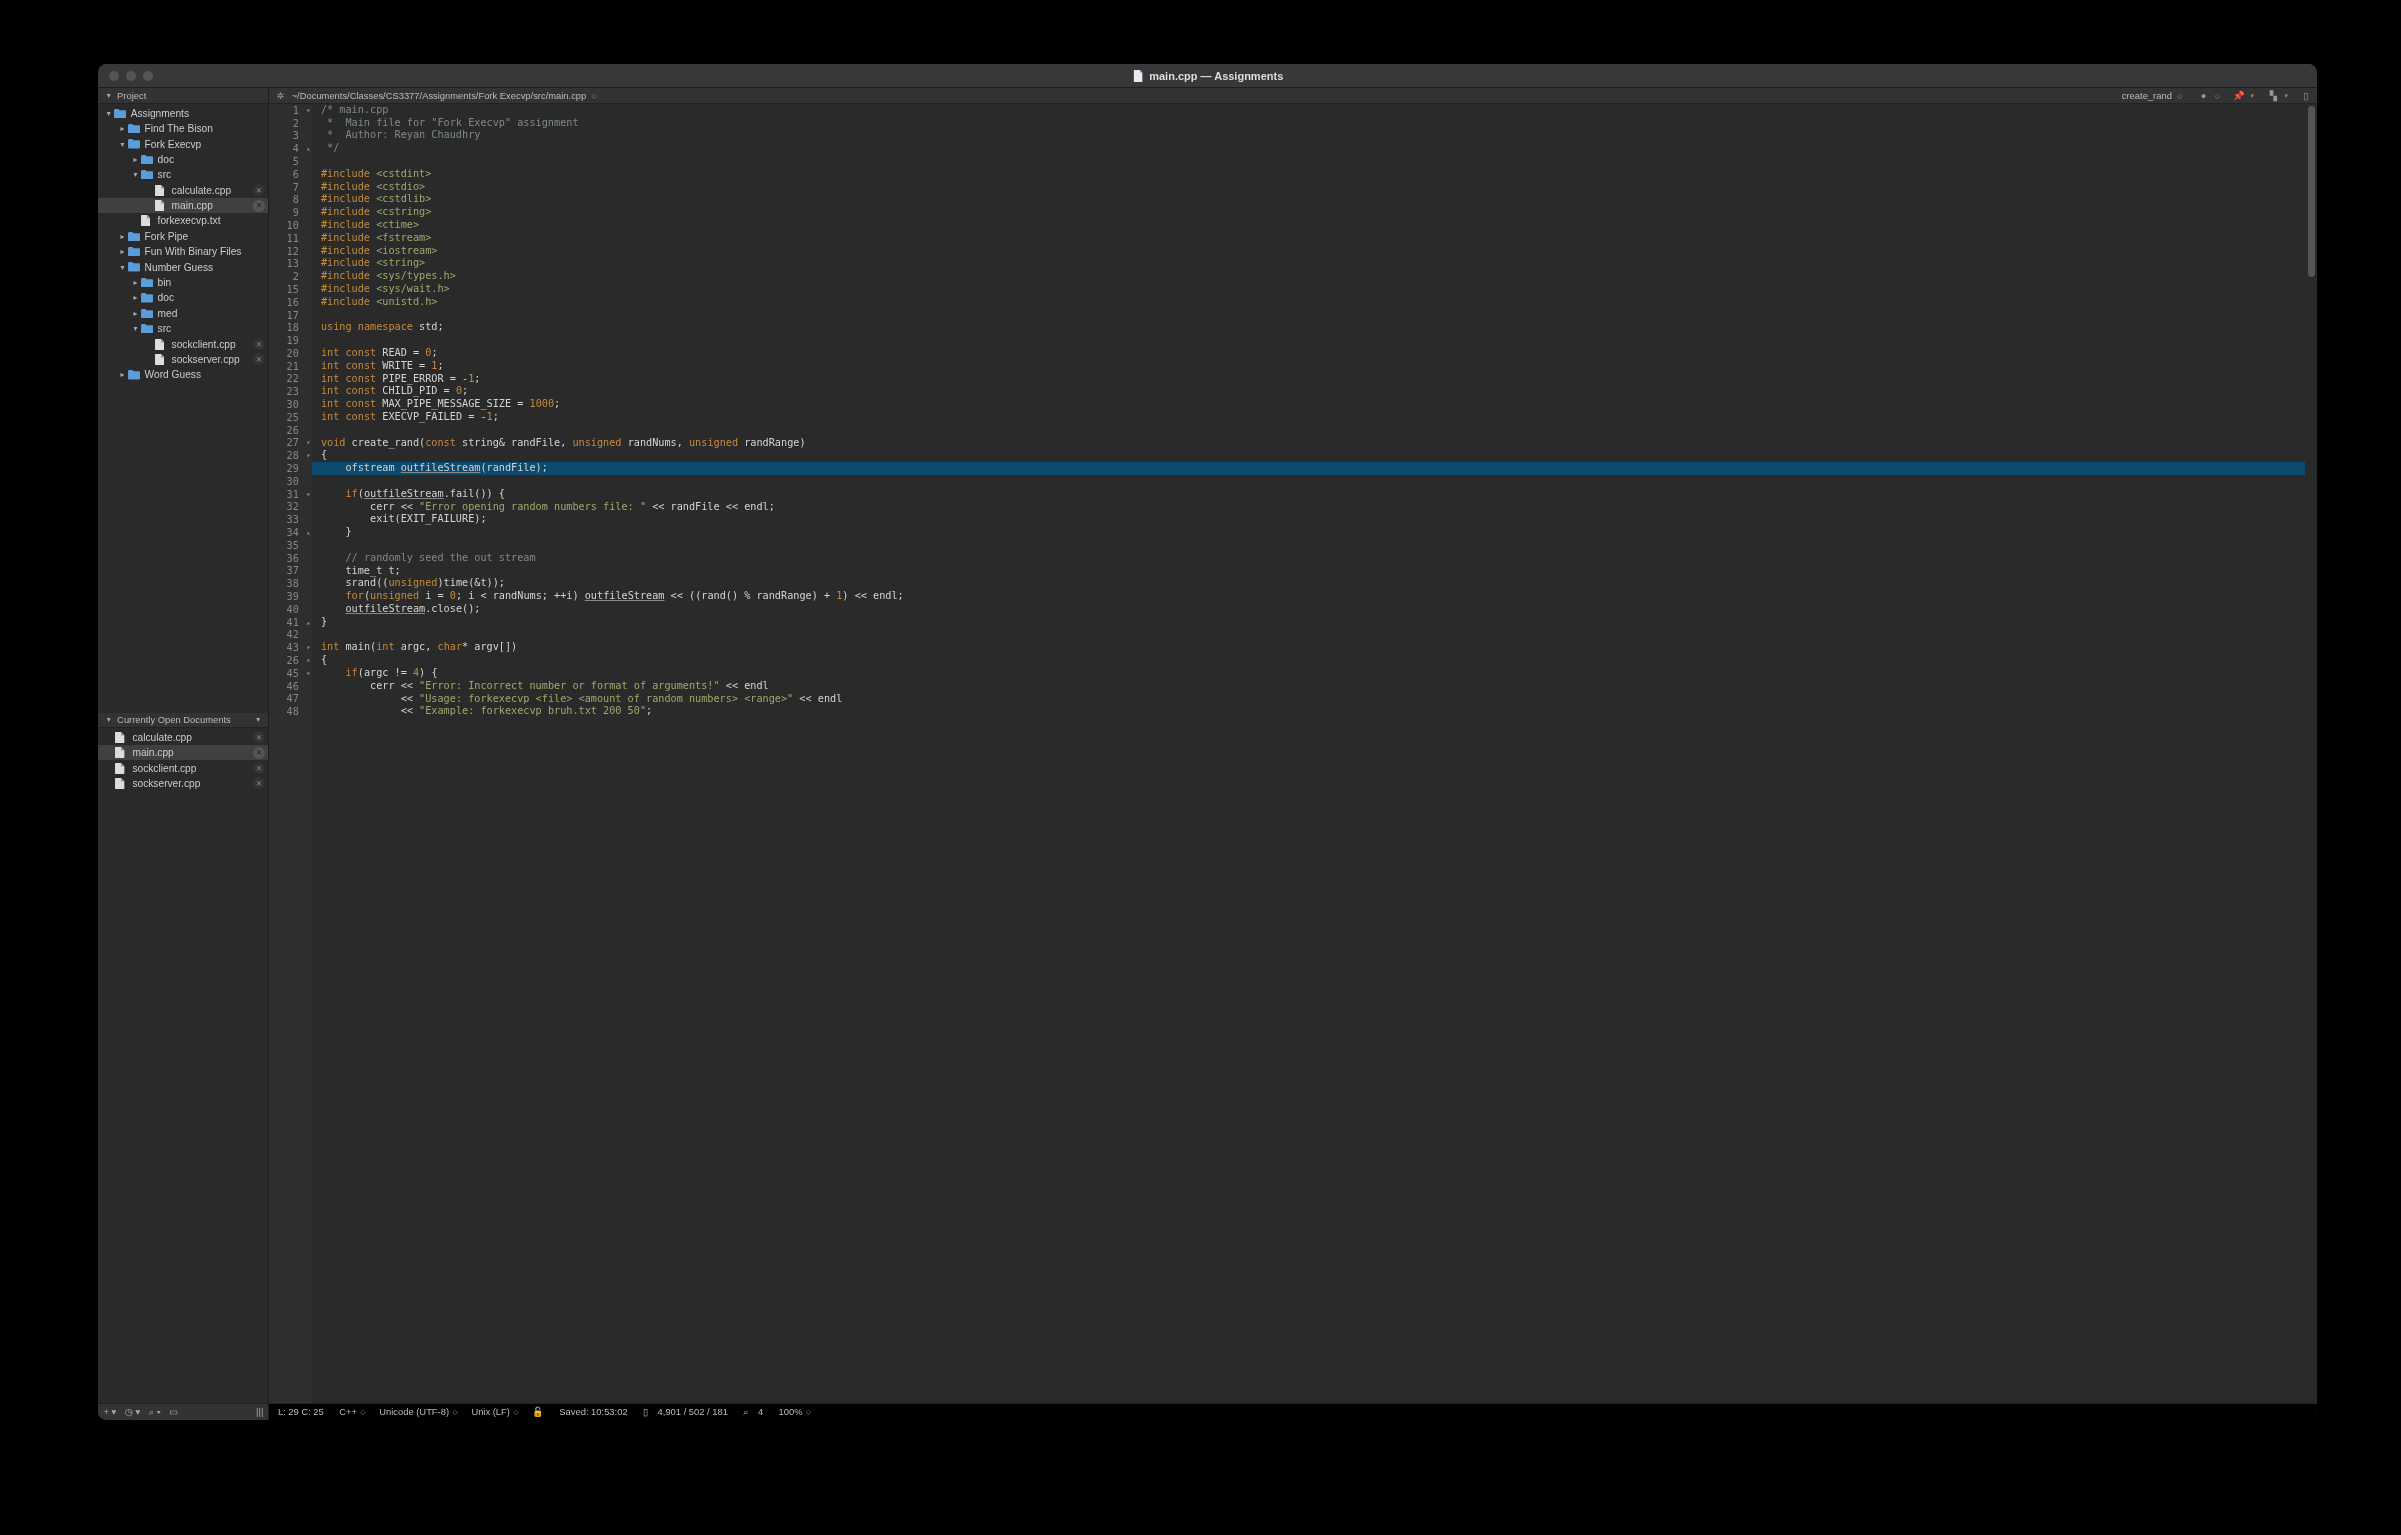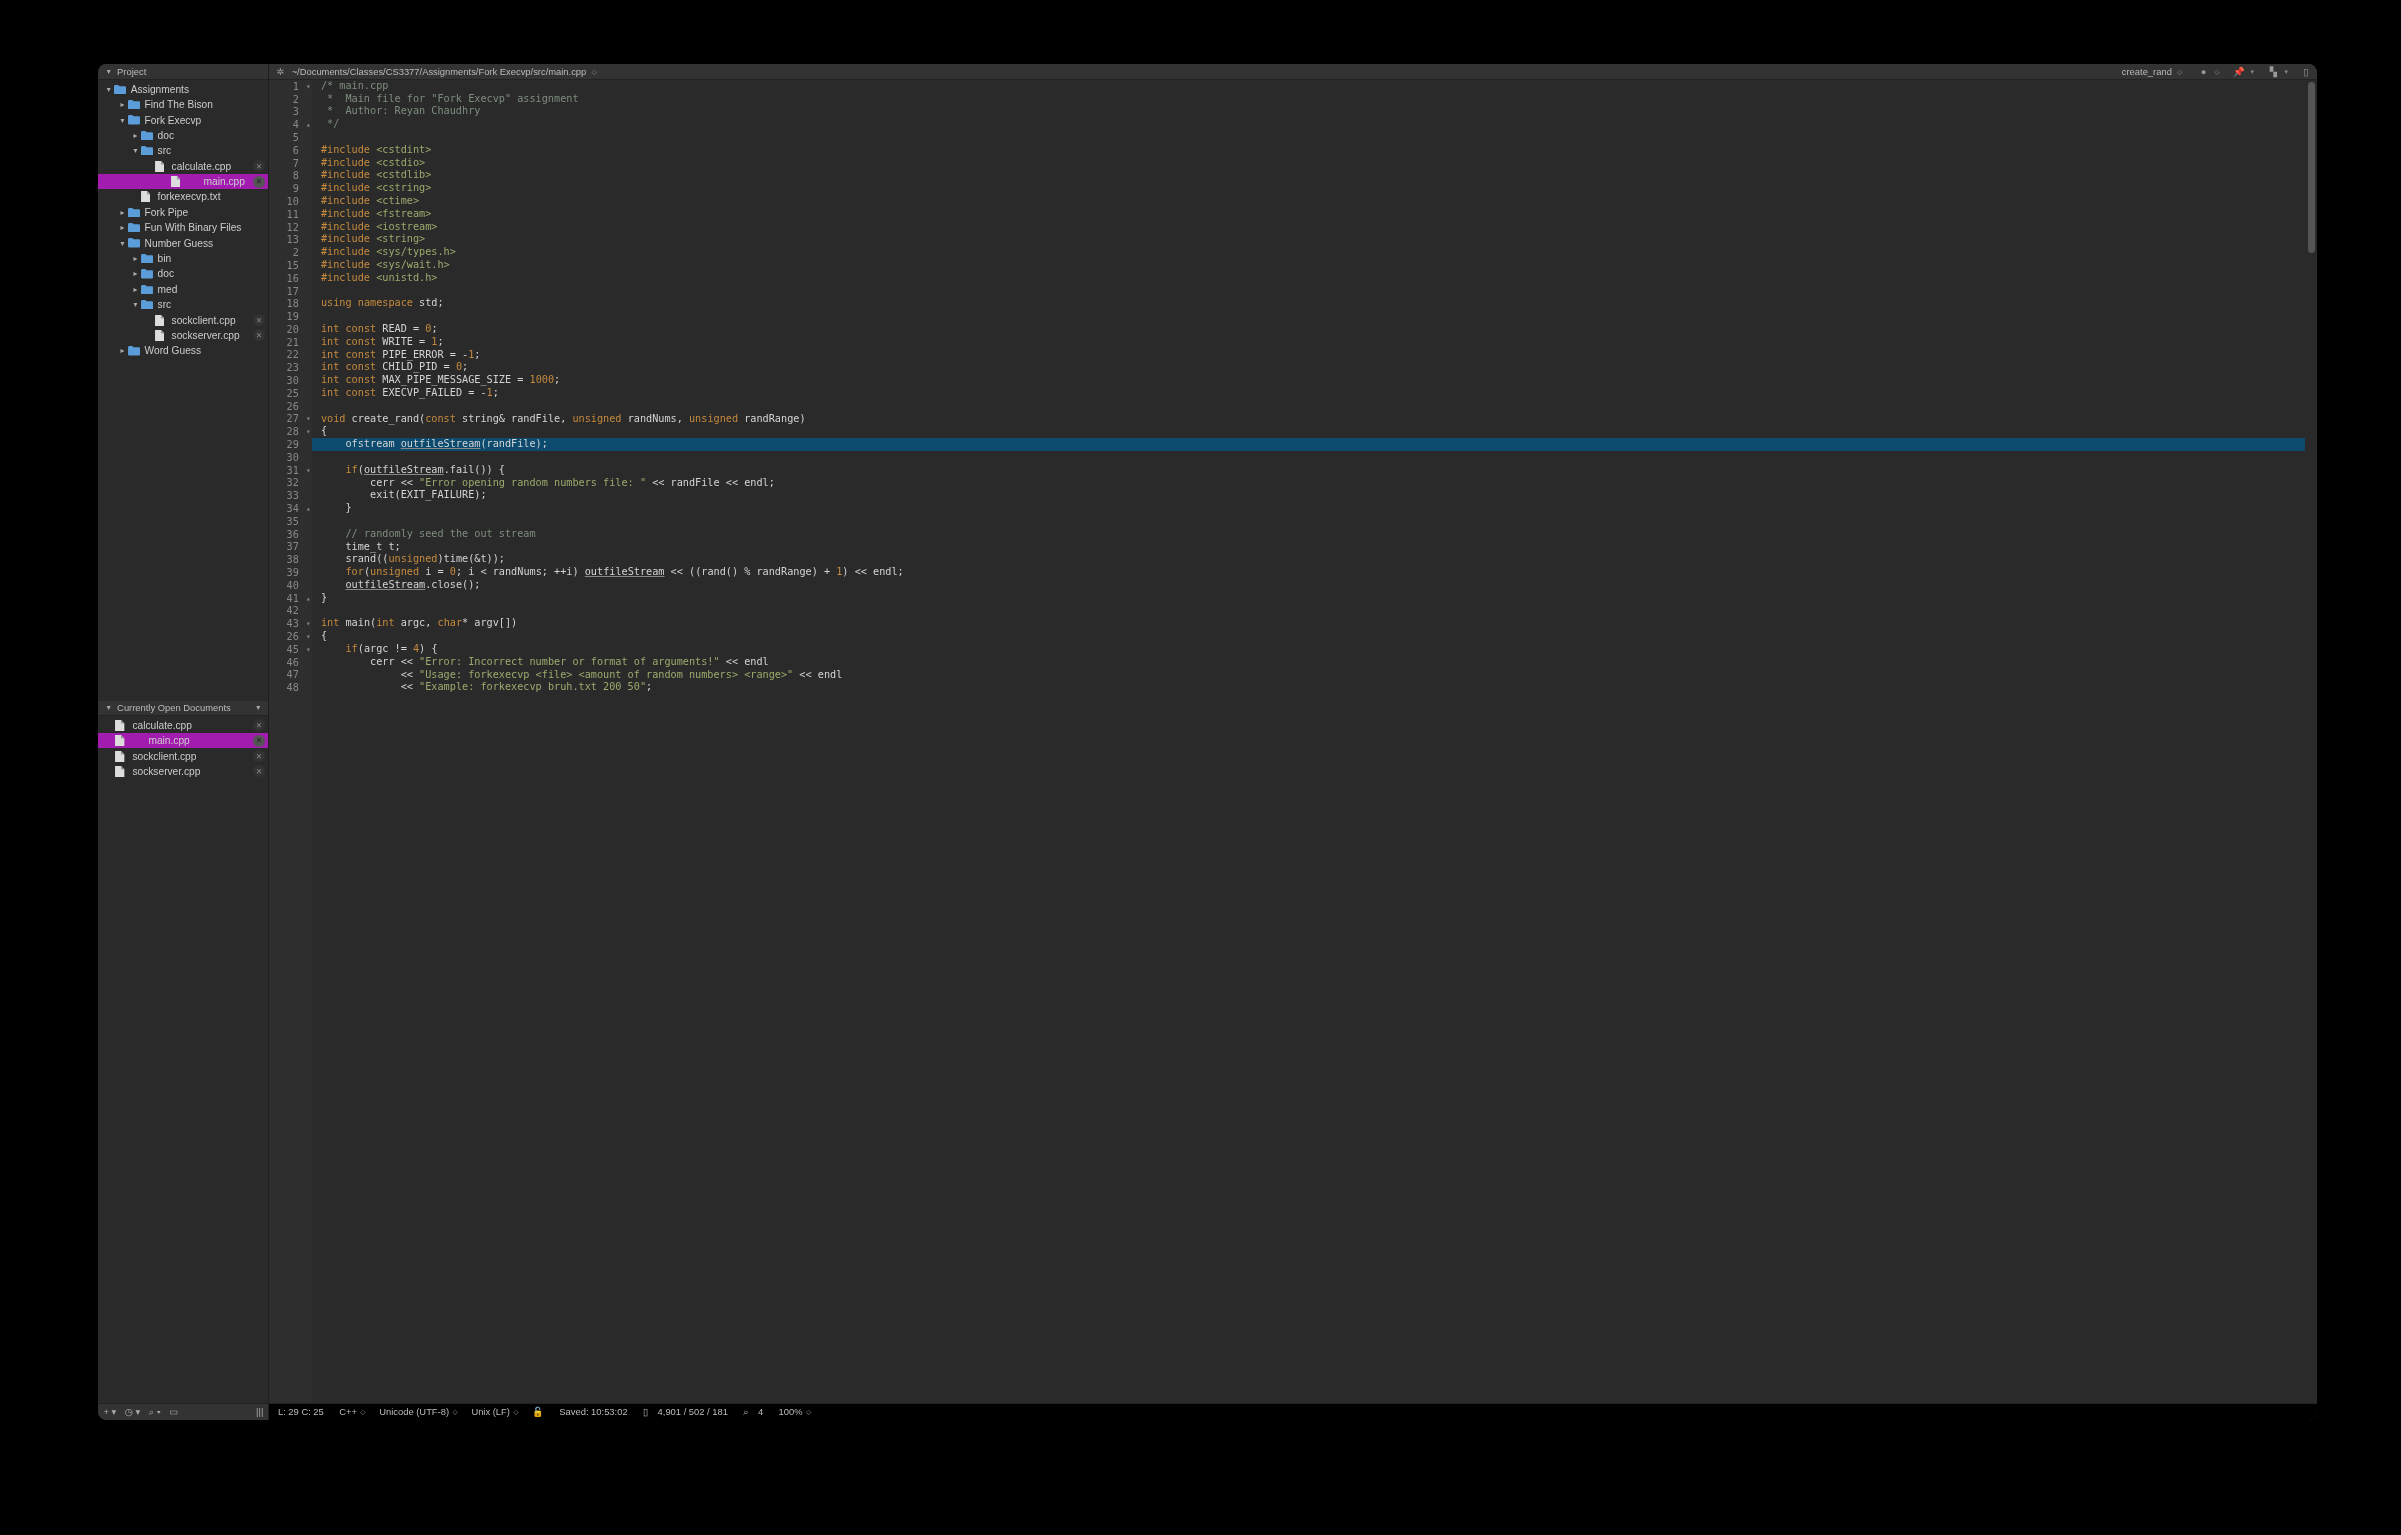--- a/index.html
+++ b/index.html
@@ -32,21 +32,21 @@
   .body { flex: 1; display: flex; min-height: 0; }
   .sidebar { width: 171px; flex-shrink: 0; background: #2a2a2a; display: flex; flex-direction: column; border-right: 0.9px solid #1e1e1e; }
   .panel-header {
     height: 15.4px; display: flex; align-items: center; padding: 0 5.1px;
     background: #333; font-size: 9.4px; color: #bbb; gap: 3.4px;
     border-bottom: 0.9px solid #222;
   }
   .panel-header.sub { justify-content: space-between; }
   .tree { flex: 1; overflow: auto; padding-top: 1.7px; }
   .tree-row { display: flex; align-items: center; height: 15.4px; font-size: 10.2px; color: #ccc; white-space: nowrap; position: relative;}
-  .tree-row.selected { background: #a21caf; gap: 16px; }
+  .tree-row.selected { background: #404040; }
   .twisty { width: 10.2px; display: inline-flex; justify-content: center; color: #aaa; font-size: 7.7px;}
   .folder-icon { width: 13.6px; height: 12px; display: inline-flex; align-items: center; color:#5a9dd8; margin-right: 3.4px;}
   .file-icon { width: 13.6px; height: 12px; display:inline-flex; align-items:center; color:#ddd; margin-right:3.4px;}
   .close-x { position:absolute; right:3.4px; width:12px; height:12px; border-radius:50%; background:#555; display:flex; align-items:center; justify-content:center; font-size:7.7px; color:#222;}
   .close-x.dark { background:#333; color:#888;}
   .open-docs { flex-shrink: 0; display:flex; flex-direction:column; }
   .open-docs .tree { flex: none; }
   .sidebar-footer {
     height: 17px; background: #333; border-top:0.9px solid #222;
     display:flex; align-items:center; padding: 0 5.1px; gap: 8.5px; color:#aaa; font-size:9.4px;
@@ -91,20 +91,36 @@
   }
   .statusbar .grp { display:flex; align-items:center; gap:3.4px;}
   .updown { font-size:6.8px; color:#888; letter-spacing:-1.7px;}
   svg { display:block; }
 </style>
 </head>
 <body>
 
 <div class="window">
 
+  <div class="titlebar">
+    <div class="traffic-lights">
+      <div class="dot"></div>
+      <div class="dot"></div>
+      <div class="dot"></div>
+    </div>
+    <div class="title-wrap">
+      <span class="title-icon">
+        <svg width="10.2" height="12" viewBox="0 0 12 14">
+            <path fill="#fff" d="M1 0h7l3 3v11H1z" opacity="0.9"></path>
+            <path fill="#a080ff" d="M8 0v3h3z"></path>
+          </svg>
+      </span>
+      <span>main.cpp — Assignments</span>
+    </div>
+  </div>
 
   <div class="body">
 
     <div class="sidebar">
       <div class="panel-header">
         <span class="twisty">▾</span>
         <span>Project</span>
       </div>
       <div class="tree" id="project-tree">
           <div class="tree-row" style="padding-left: 5.1px;">

